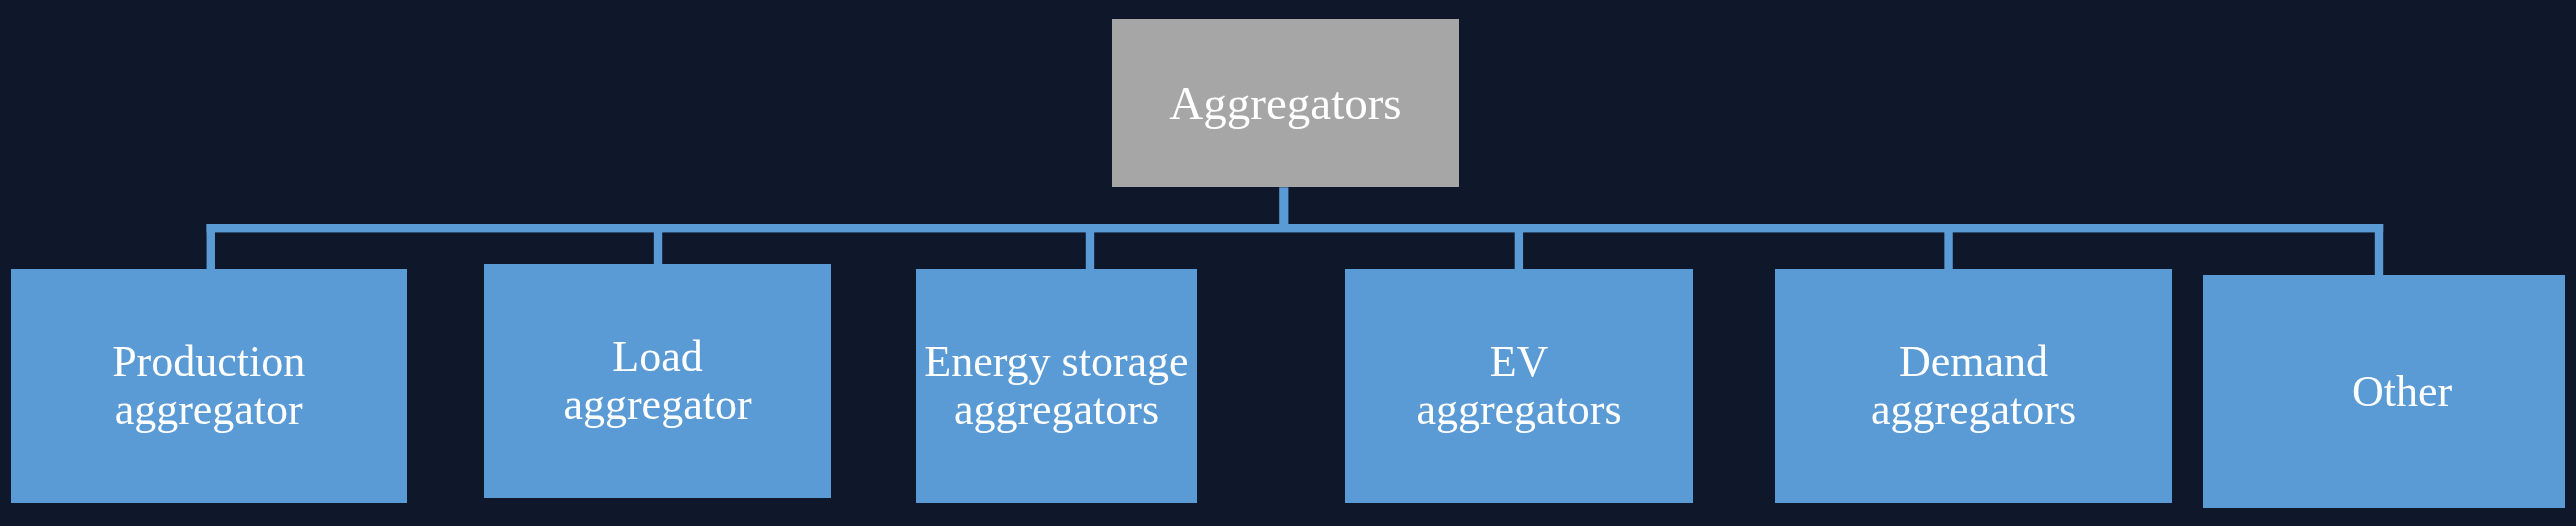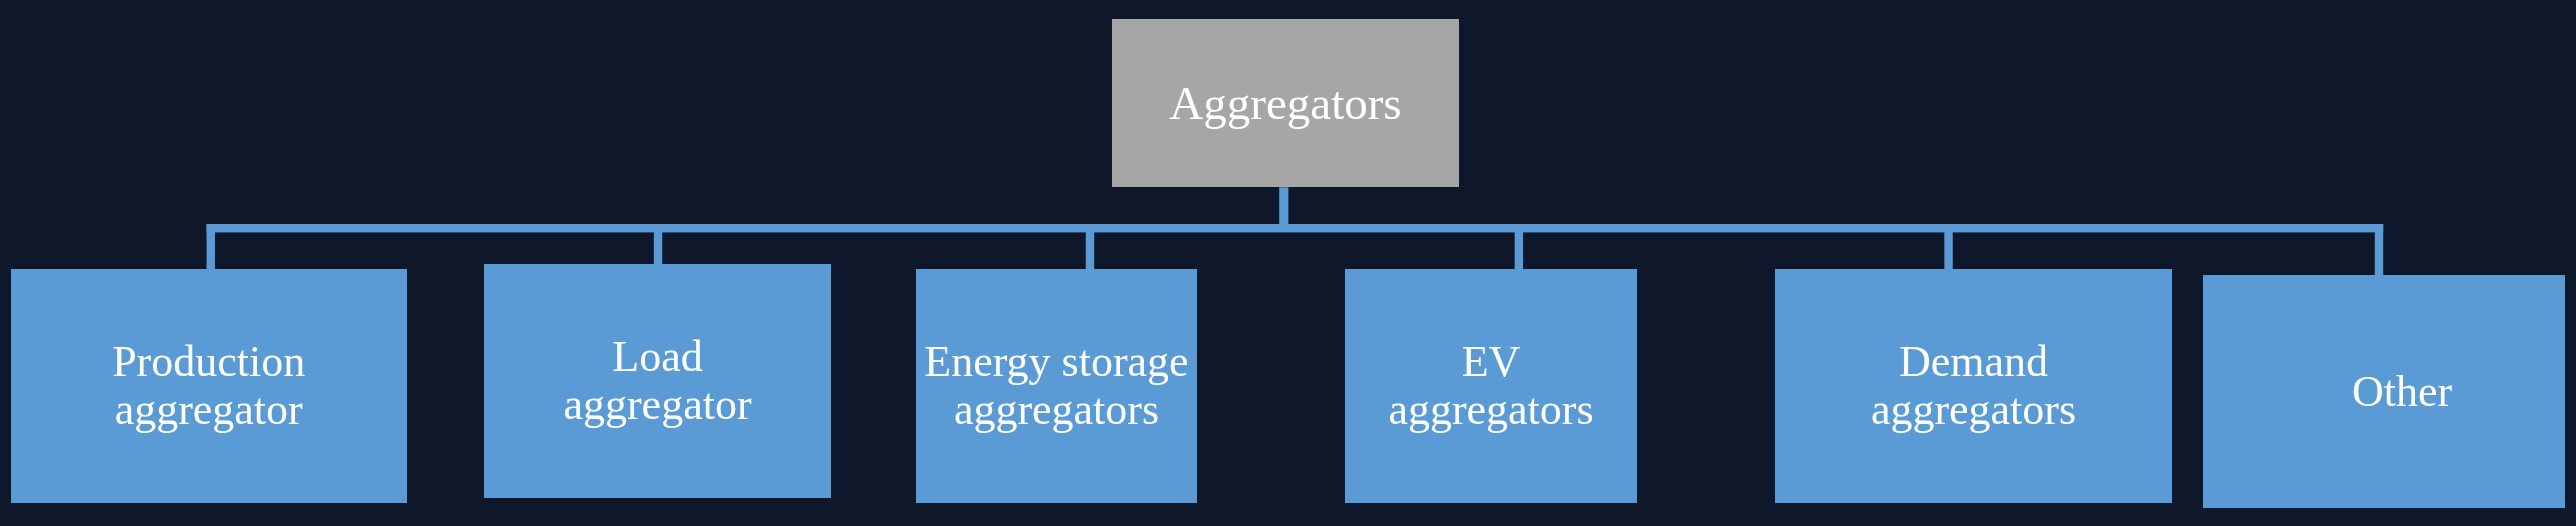--- a/index.html
+++ b/index.html
@@ -54,21 +54,21 @@
   #node-root {
     left: 1112px;
     top: 19px;
     width: 347px;
     height: 168px;
   }
   
   #node-child-0 { left: 10.7px;   top: 269px; width: 396px; height: 503px; }
   #node-child-1 { left: 484px;  top: 264px; width: 347px; height: 503px; }
   #node-child-2 { left: 916px; top: 269px; width: 281px; height: 503px; }
-  #node-child-3 { left: 1345px; top: 269px; width: 292px; height: 503px; }
+  #node-child-3 { left: 1345px; top: 269px; width: 348px; height: 503px; }
   #node-child-4 { left: 1775px; top: 269px; width: 397px; height: 503px; }
   #node-child-5 { left: 2203px; top: 275px; width: 362px; height: 503px; padding-left: 44px; }
   #node-child-0, #node-child-1, #node-child-2,
   #node-child-3, #node-child-4 { height: 234px; }
   #node-child-5 { height: 233px; }
 </style>
 </head>
 <body>
 
 <div id="diagram-canvas">

